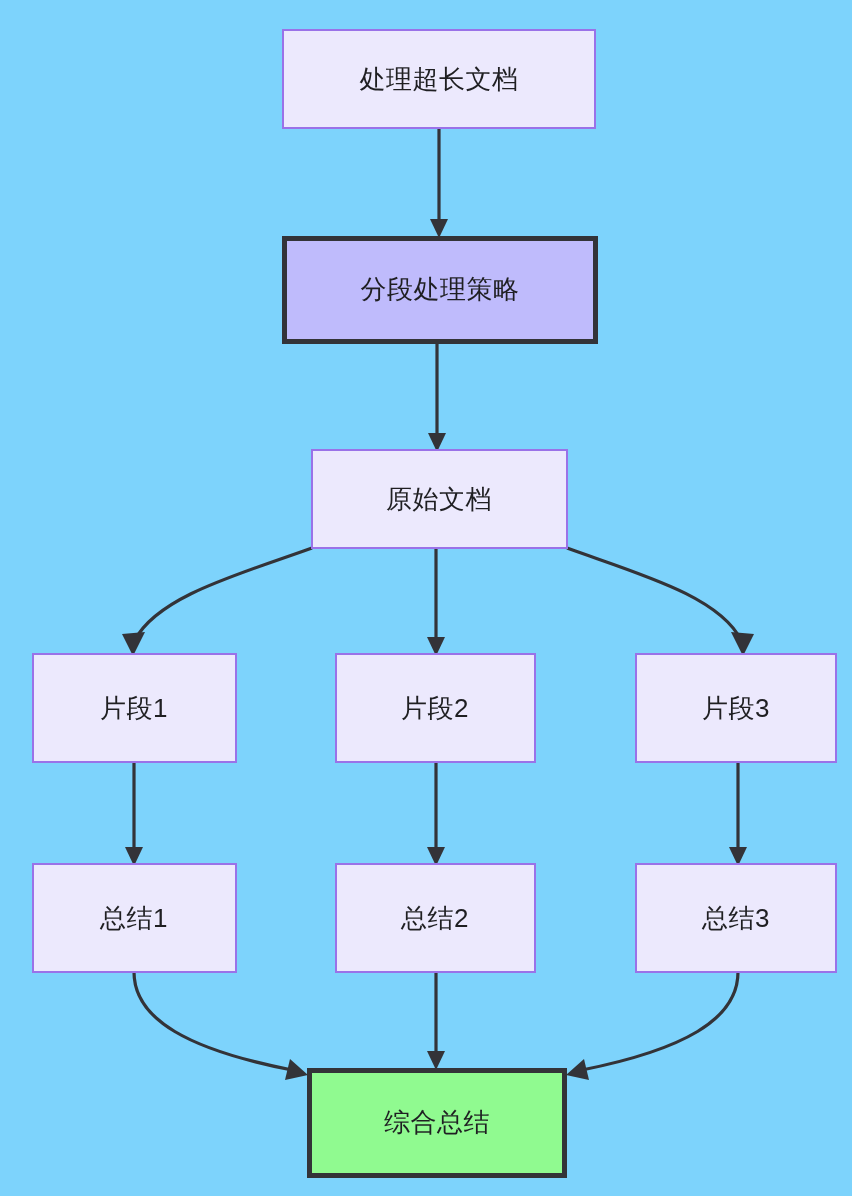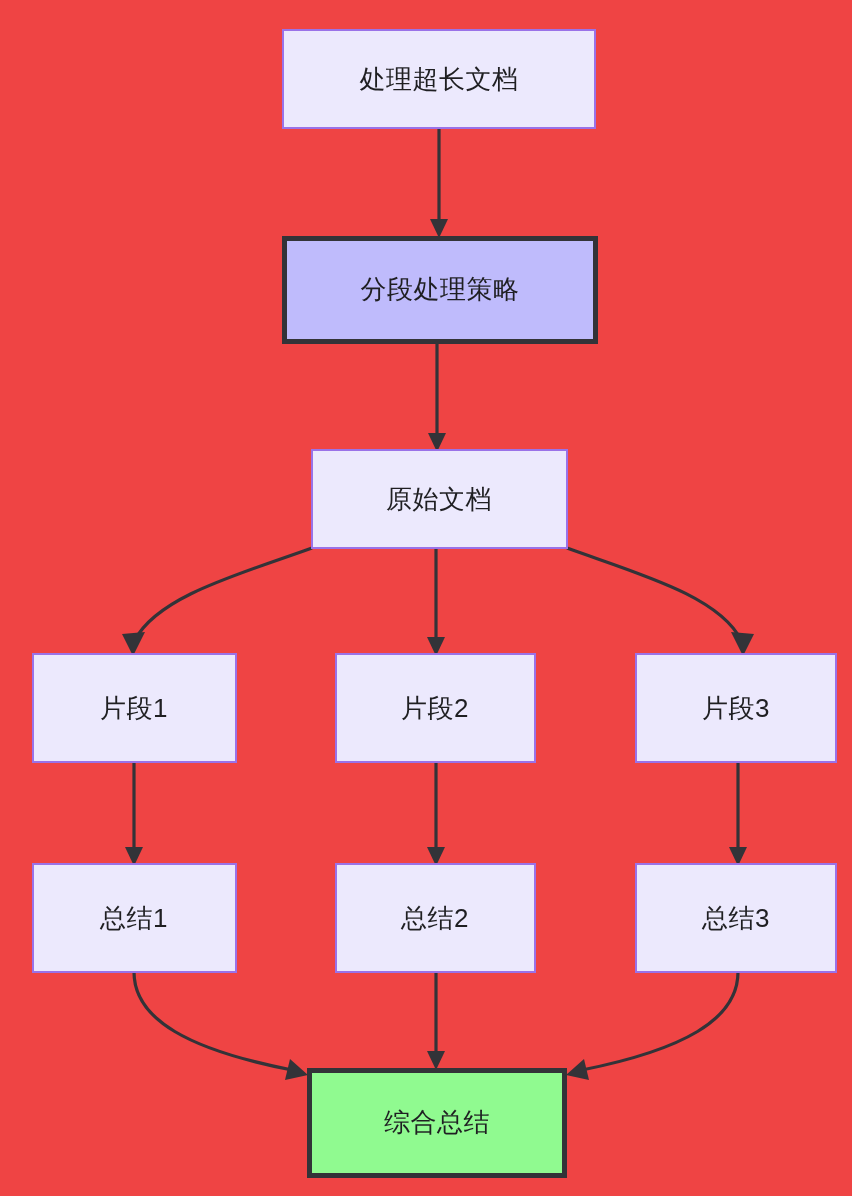--- a/index.html
+++ b/index.html
@@ -11,21 +11,21 @@
   body {
     width: 852px;
     height: 1196px;
     font-family: "Liberation Sans", "DejaVu Sans", sans-serif;
     overflow: hidden;
   }
   #flowchart-root {
     position: relative;
     width: 852px;
     height: 1196px;
-    background: #ef4444;
+    background: #7dd3fc;
   }
   svg.flow-svg {
     display: block;
     width: 852px;
     height: 1196px;
   }
   .node-rect {
     stroke-linejoin: miter;
   }
   .node-label {

